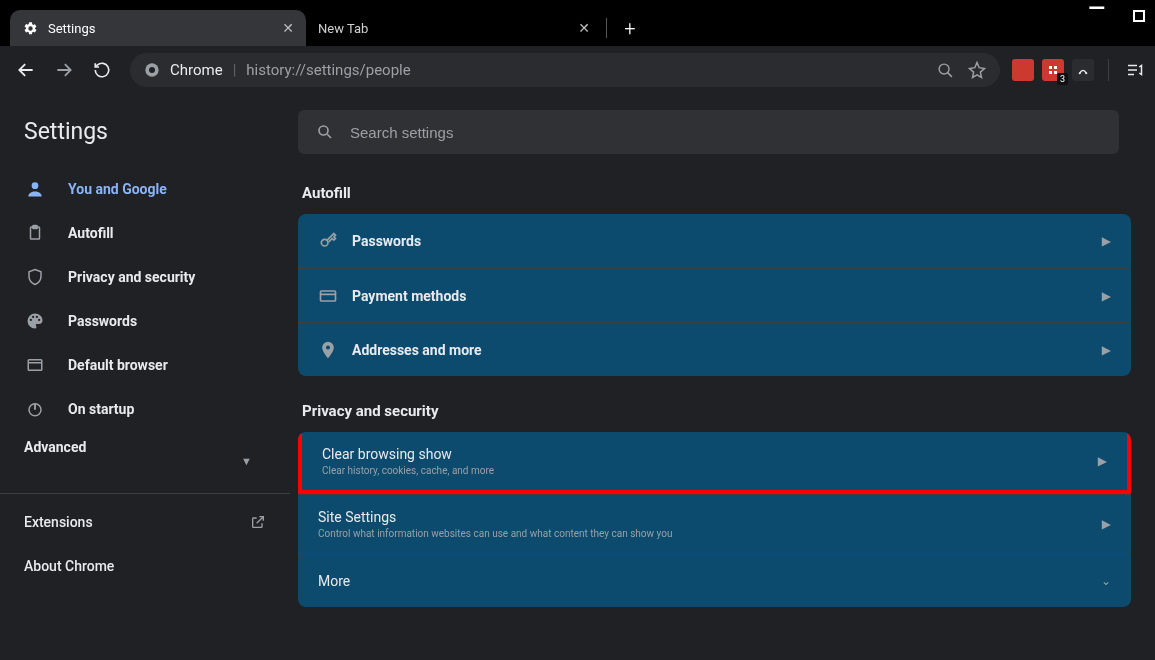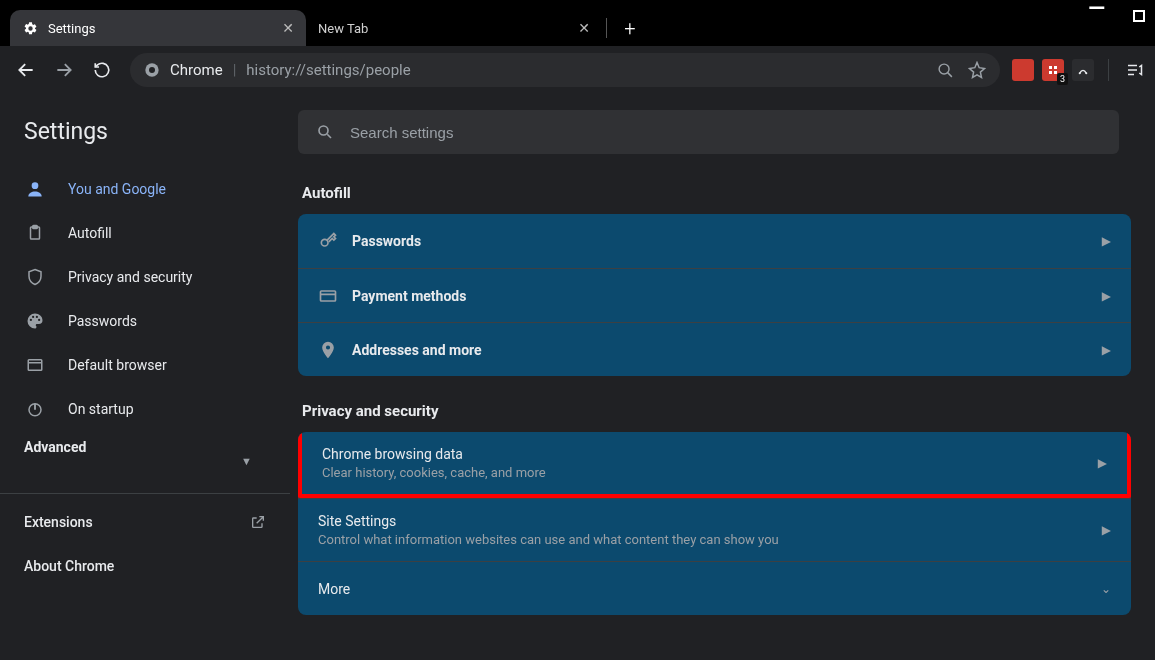--- a/index.html
+++ b/index.html
@@ -31,21 +31,21 @@
   .ext { width: 22px; height: 22px; border-radius: 3px; display: flex; align-items: center; justify-content: center; position: relative; }
   .ext-red { background: #cc3a2f; }
   .ext-dark { background: #2b2c2f; }
   .ext .badge { position: absolute; bottom: -4px; right: -4px; background: #111; color: #fff; font-size: 9px; padding: 1px 3px; border-radius: 2px; }
   .vsep { width: 1px; height: 22px; background: #3c4043; margin: 0 6px; }
 
   
   .content { display: flex; height: calc(660px - 46px - 48px); background: #202124; }
   .sidebar { width: 290px; background: #202124; padding-top: 24px; position: relative; }
   .sidebar h1 { font-size: 23px; font-weight: 400; color: #e8eaed; padding: 0 24px 22px 24px; }
-  .nav-item { height: 44px; display: flex; align-items: center; padding: 0 24px; gap: 22px; color: #e8eaed; font-size: 14px; font-weight: 400; cursor: pointer; }
+  .nav-item { height: 44px; display: flex; align-items: center; padding: 0 24px; gap: 22px; color: #e8eaed; font-size: 14px; font-weight: 700; cursor: pointer; }
   .nav-item .nicon { width: 22px; display: flex; justify-content: center; color: #9aa0a6; }
   .nav-item.active { color: #8ab4f8; }
   .nav-item.active .nicon { color: #8ab4f8; }
   .nav-adv { height: 48px; display: flex; align-items: flex-start; padding: 0 24px; font-size: 14px; color: #e8eaed; font-weight: 700; cursor: pointer; border-top: 0; margin-top: 8px; flex-direction: column;}
   .nav-adv .chev { margin-left: auto; margin-right: 14px; color: #9aa0a6; font-size: 11px; }
   .side-divider { height: 1px; background: #3c4043; margin: 6px 0; }
   .side-footer .nav-item { font-weight: 500; }
   .side-footer .ext-link { margin-left: auto; color: #9aa0a6; }
 
   
@@ -57,21 +57,21 @@
 
   .section { padding: 8px 24px 4px 8px; }
   .section-title { font-size: 15px; color: #e8eaed; font-weight: 700; padding: 14px 0 12px 4px; }
   .card { background: #0c4a6e; border-radius: 8px; overflow: hidden; }
   .row { min-height: 54px; display: flex; align-items: center; padding: 14px 20px; cursor: pointer; border-top: 1px solid #3c4043; }
   .row:first-child { border-top: none; }
   .row .ricon { width: 34px; color: #9aa0a6; display: flex; justify-content: flex-start; }
   .row .rtext { flex: 1; }
   .row .rtitle { font-size: 14px; color: #e8eaed; font-weight: 700; }
   .row .rtitle.reg { font-weight: 400; }
-  .row .rsub { font-size: 13px; color: #9aa0a6; margin-top: 3px; font-weight: 400;}
+  .row .rsub { font-size: 10px; color: #9aa0a6; margin-top: 3px; font-weight: 400;}
   .row .arrow { color: #9aa0a6; font-size: 12px; }
   .highlight { border: 4px solid #ff0000; border-radius: 2px; }
 
   svg { display: block; }
 </style>
 </head>
 <body>
 
 <div class="win-controls">
   <span style="font-weight:bold; font-size:22px; position:relative; top:-8px;">—</span>
@@ -304,21 +304,21 @@
           <span class="arrow">▶</span>
         </div>
       </div>
     </div>
 
     <div class="section">
       <div class="section-title">Privacy and security</div>
       <div class="card">
         <div class="row highlight">
           <div class="rtext">
-            <div class="rtitle reg">Chrome browsing data</div>
+            <div class="rtitle reg">Clear browsing show</div>
             <div class="rsub">Clear history, cookies, cache, and more</div>
           </div>
           <span class="arrow">▶</span>
         </div>
         <div class="row">
           <div class="rtext">
             <div class="rtitle reg">Site Settings</div>
             <div class="rsub">Control what information websites can use and what content they can show you</div>
           </div>
           <span class="arrow">▶</span>

